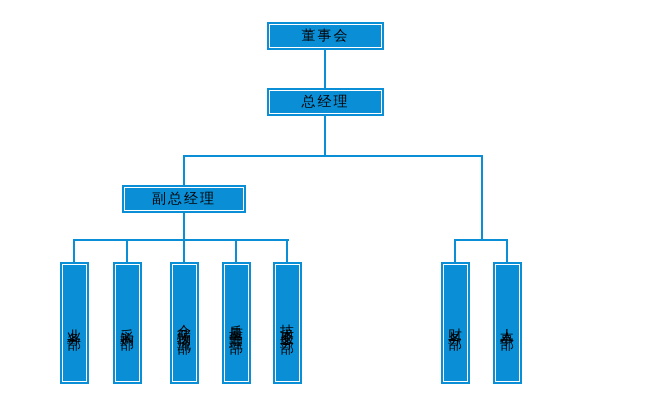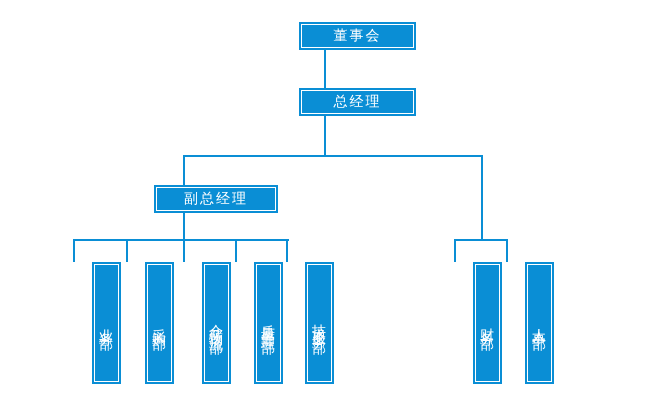--- a/index.html
+++ b/index.html
@@ -12,27 +12,26 @@
     width: 653px;
     height: 403px;
     background: var(--bg);
     font-family: "Liberation Sans", sans-serif;
     overflow: hidden;
   }
   
   .node {
     position: absolute;
     background: var(--blue);
-    color: #ffffff;
+    color: #000000;
     display: flex;
     align-items: center;
     justify-content: center;
     font-size: 14px;
     box-sizing: border-box;
-    margin-left: 32px;
   }
   .node::after {
     content: "";
     position: absolute;
     inset: 2px;
     border: 1px solid #FFFFFF;
     pointer-events: none;
   }
   .node.h .label { letter-spacing: 2px; white-space: nowrap; }
   .node.v { top: 262px; width: 29px; height: 122px; }

